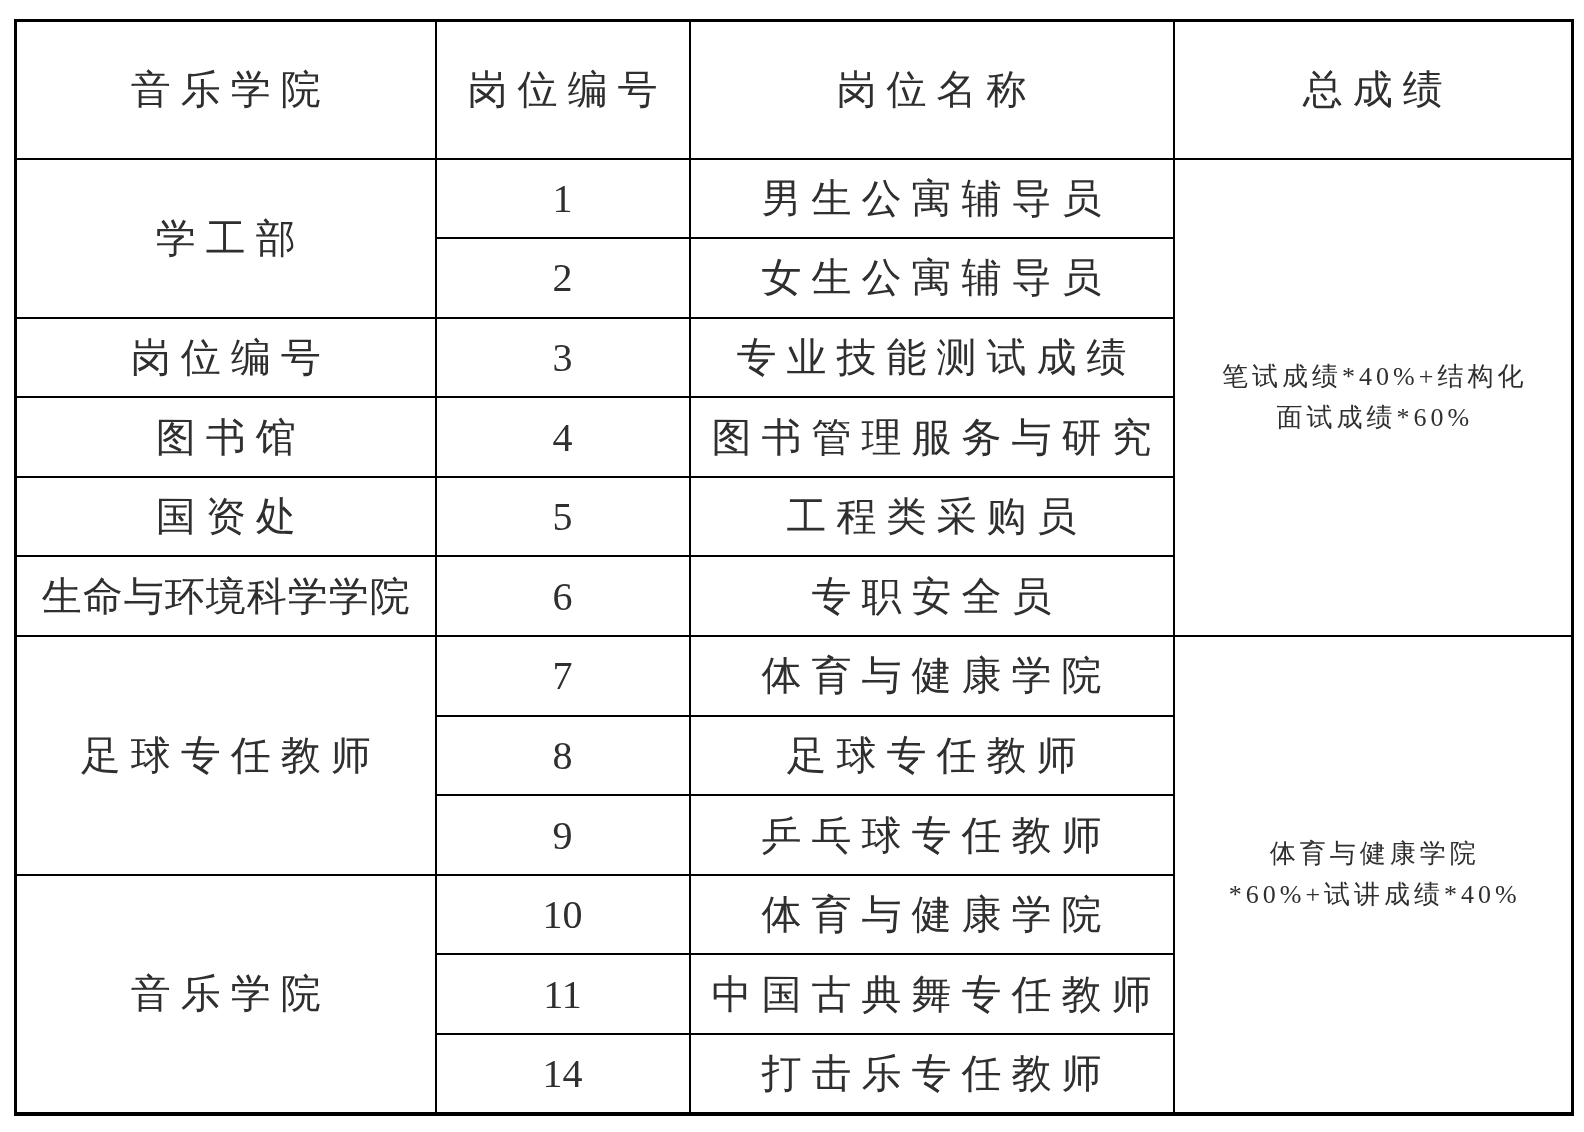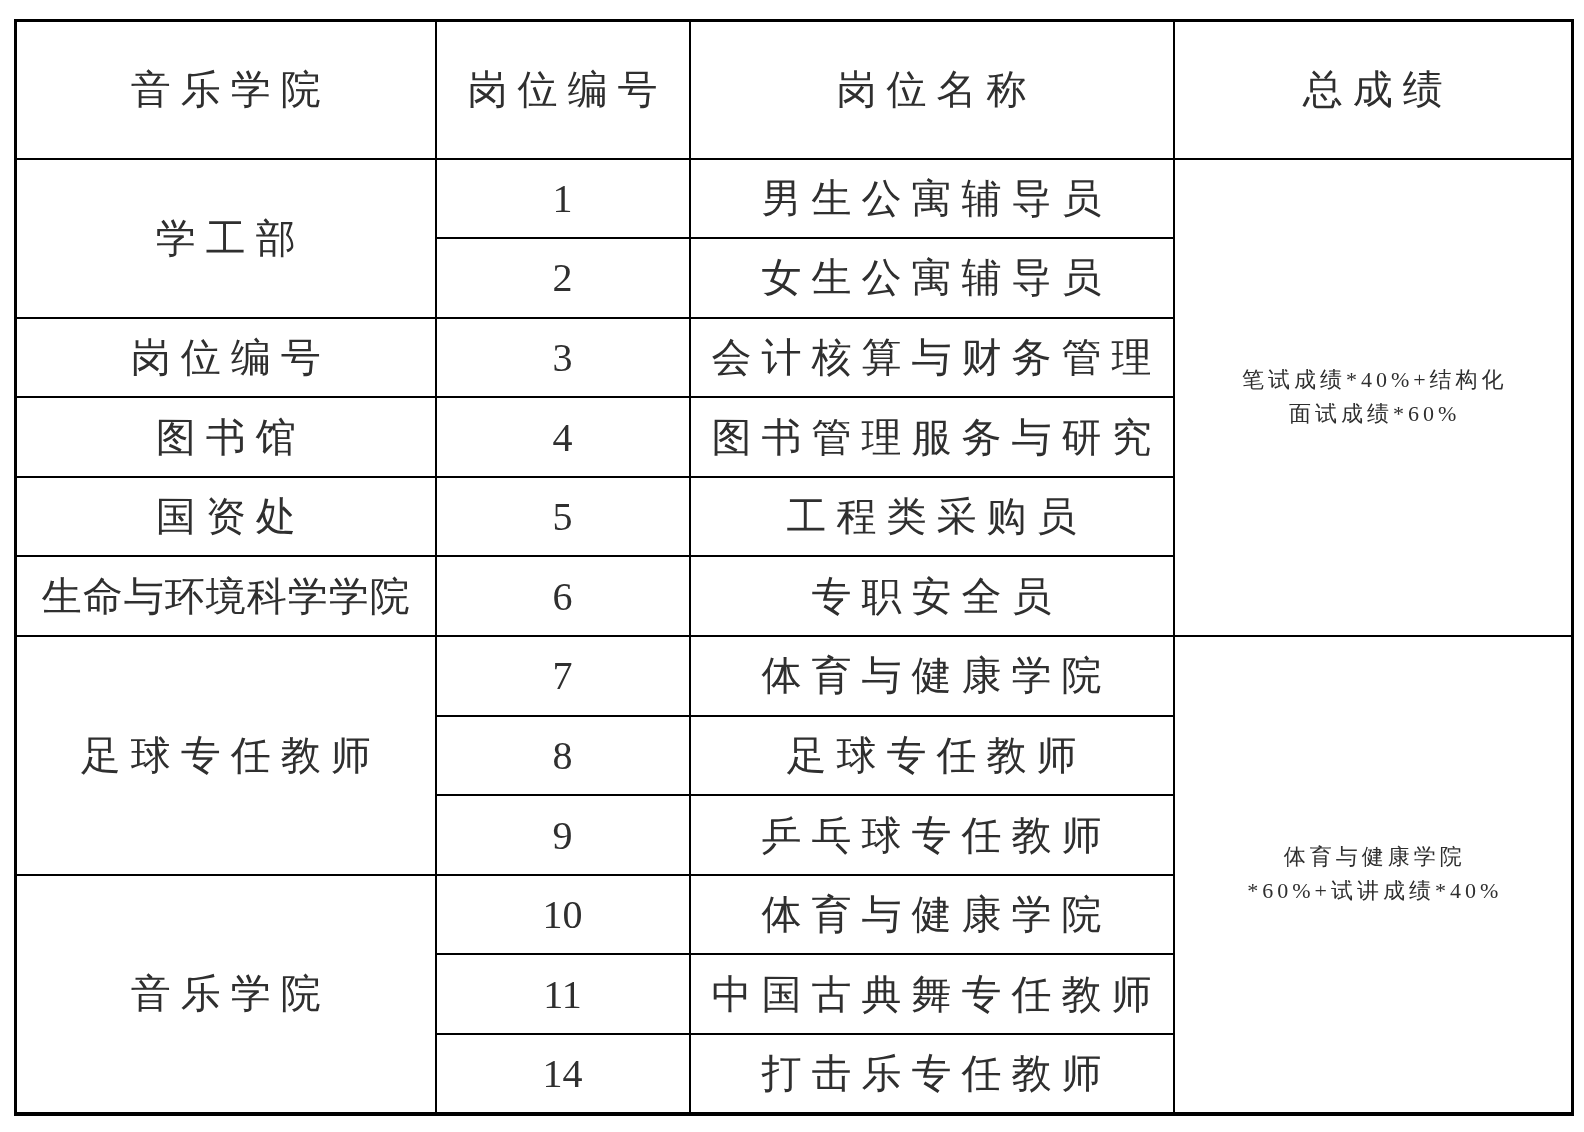--- a/index.html
+++ b/index.html
@@ -42,21 +42,21 @@
   .tight{
     letter-spacing:1px;
     text-indent:1px;
   }
   .num{
     font-size:40px;
     letter-spacing:0;
     text-indent:0;
   }
   .score{
-    font-size:22px;
+    font-size:26px;
     letter-spacing:4px;
     text-indent:4px;
     line-height:1.58;
   }
 </style>
 </head>
 <body>
 
 <div class="page">
   <table class="doc-table">
@@ -86,21 +86,21 @@
     </tr>
 
     <tr class="data-row">
       <td class="num">2</td>
       <td class="cjk">女生公寓辅导员</td>
     </tr>
 
     <tr class="data-row">
       <td class="cjk">岗位编号</td>
       <td class="num">3</td>
-      <td class="cjk">会计核算与财务管理</td>
+      <td class="cjk">专业技能测试成绩</td>
     </tr>
 
     <tr class="data-row">
       <td class="cjk">图书馆</td>
       <td class="num">4</td>
       <td class="cjk">图书管理服务与研究</td>
     </tr>
 
     <tr class="data-row">
       <td class="cjk">国资处</td>

